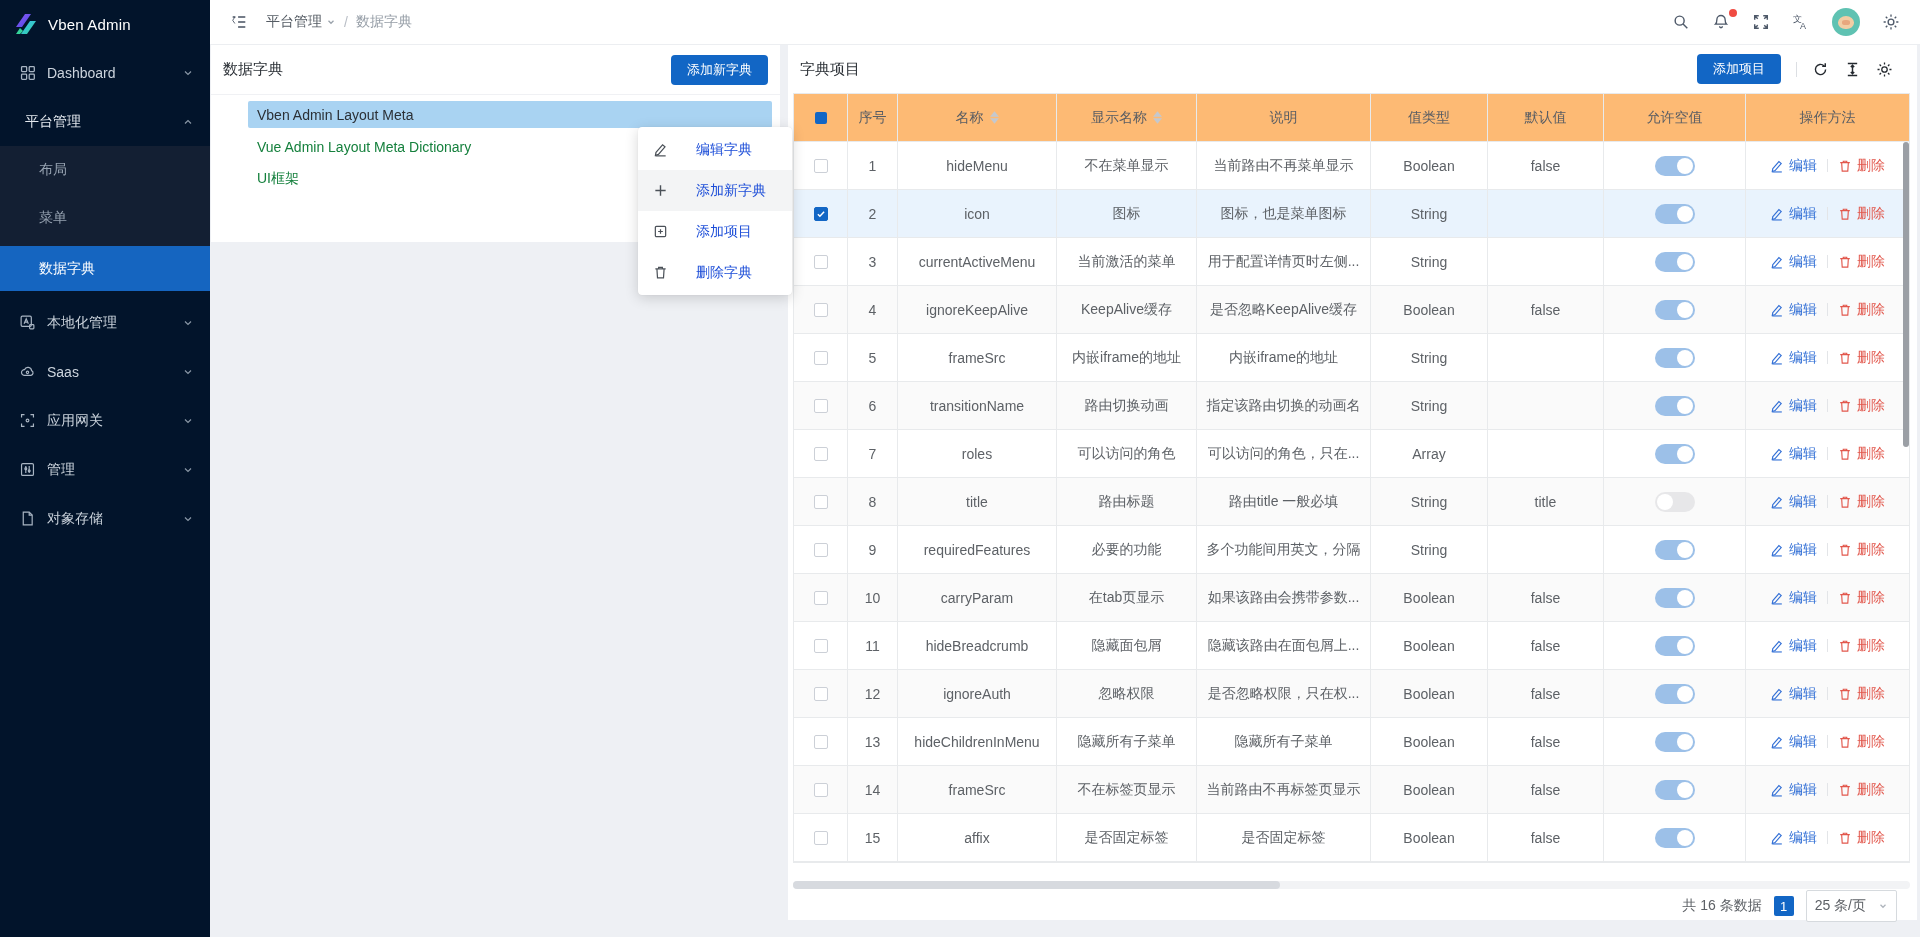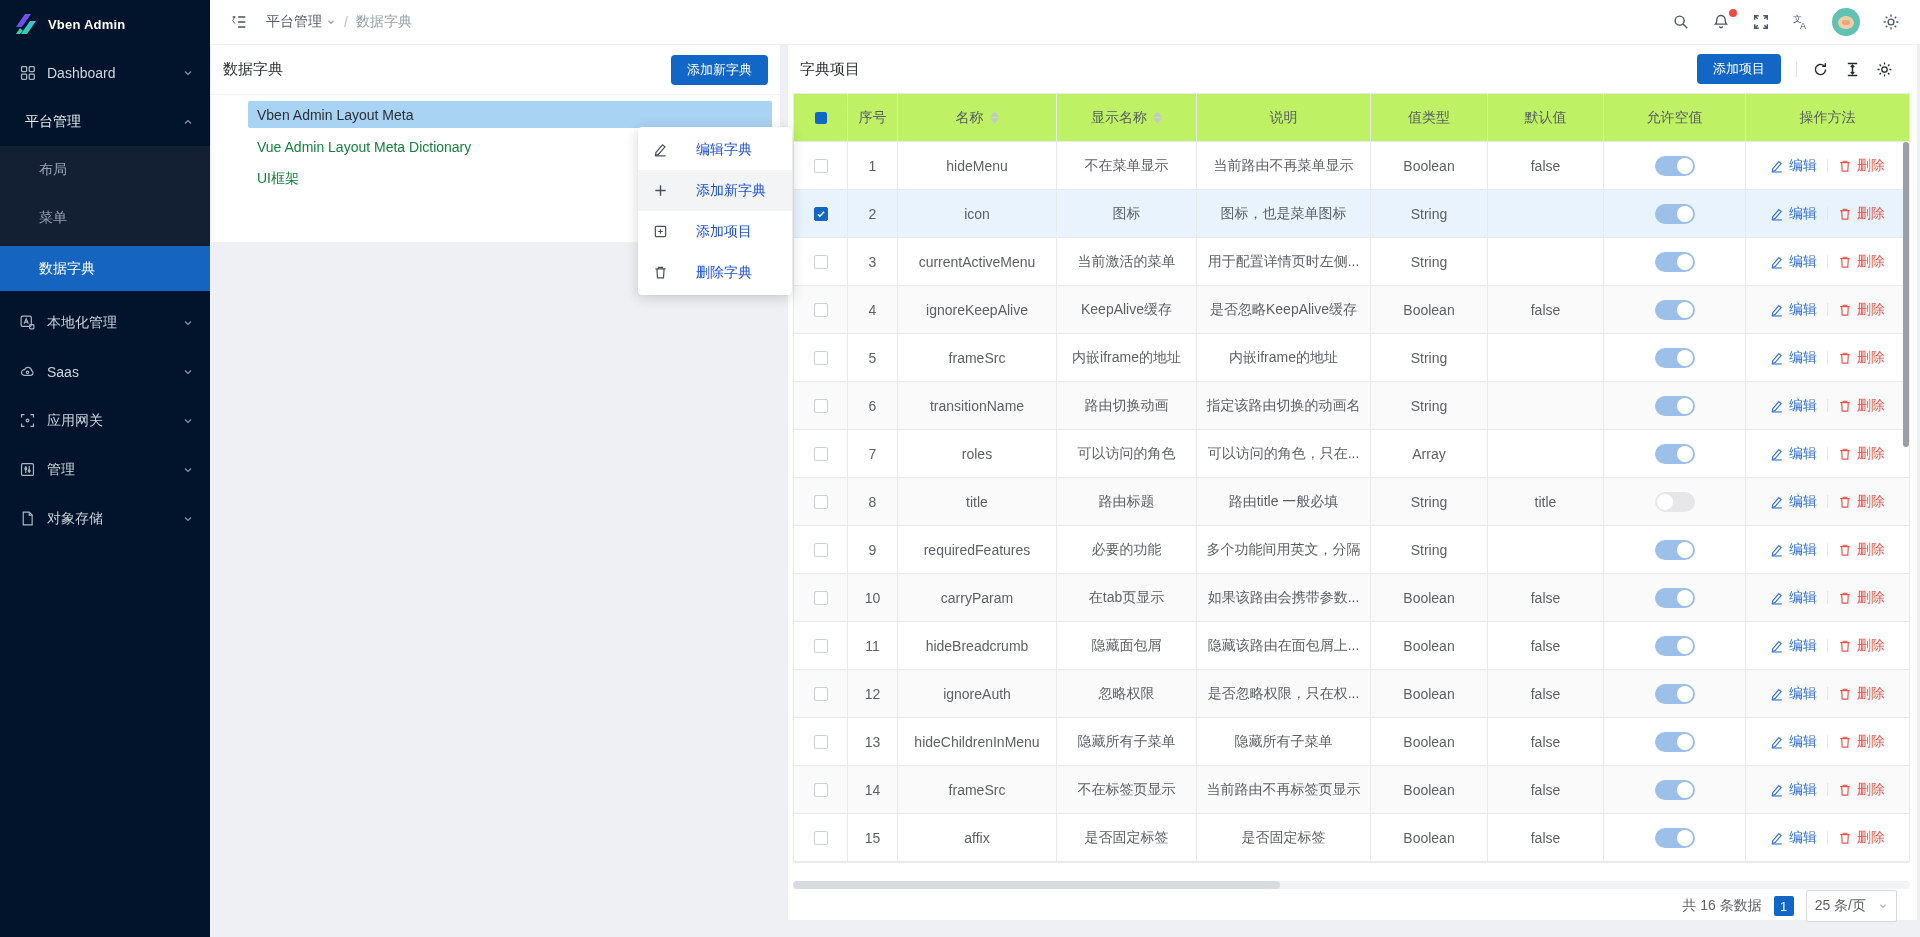--- a/index.html
+++ b/index.html
@@ -3,21 +3,21 @@
 <meta charset="utf-8">
 <style>
   *{box-sizing:border-box;margin:0;padding:0}
   html,body{width:1920px;height:937px}
   body{font-family:"Liberation Sans","DejaVu Sans",sans-serif;background:#eef0f4;position:relative;overflow:hidden;font-size:14px}
   svg{display:block}
 
   
   .sidebar{position:absolute;left:0;top:0;width:210px;height:937px;background:#02142b;z-index:5}
   .logo{height:48px;display:flex;align-items:center;gap:9px;padding-left:13px}
-  .logo-text{color:#fff;font-weight:bold;font-size:13px;letter-spacing:.2px}
+  .logo-text{color:#fff;font-weight:normal;font-size:15px;letter-spacing:.2px}
   .nav-item{height:49px;display:flex;align-items:center;padding:0 16px 0 19px;color:#ccd4dd;cursor:pointer}
   .nav-item .nicon{width:17px;height:17px;margin-right:11px;color:#a9b5c3;flex:0 0 auto}
   .nav-item .chev{margin-left:auto;color:#8a97a6;width:12px;height:12px}
   .nav-item.noicon{padding-left:25px;color:#e3e8ee}
   .submenu{background:#131f33;margin-bottom:7px}
   .sub-item{height:48px;display:flex;align-items:center;padding-left:39px;color:#96a2b1;cursor:pointer}
   .sub-item.active{background:#1565c0;color:#fff;height:45px;margin-top:4px}
 
   
   .topbar{position:absolute;left:210px;top:0;right:0;height:45px;background:#fff;border-bottom:1px solid #eceef1;display:flex;align-items:center;padding:0 20px}
@@ -52,21 +52,21 @@
 
   
   .right-panel{position:absolute;left:788px;top:45px;width:1129px;height:875px;background:#fff}
   .rp-header{height:48px;display:flex;align-items:center;padding:0 24px 0 12px}
   .toolbar{margin-left:auto;display:flex;align-items:center;gap:15px}
   .tool-sep{width:1px;height:15px;background:#dcdfe3}
   .tool-icon{width:17px;height:17px;color:#24292f;cursor:pointer}
 
   
   .table{position:absolute;left:5px;top:48px;width:1117px;border:1px solid #e8eaec}
-  .thead{display:flex;height:48px;background:#bef264;border-bottom:1px solid #e8eaec}
+  .thead{display:flex;height:48px;background:#fdba74;border-bottom:1px solid #e8eaec}
   .trow{display:flex;height:48px;border-bottom:1px solid #e8eaec;background:#fff}
   .trow:last-child{border-bottom:1px solid #e8eaec}
   .trow.stripe{background:#fafafa}
   .trow.selected{background:#e9f3fd}
   .cell{display:flex;align-items:center;justify-content:center;border-right:1px solid #e8eaec;color:#5d6166;overflow:hidden;white-space:nowrap;padding:0 4px}
   .cell:last-child{border-right:none}
   .thead .cell{color:#595d63}
   .c0{width:54px}.c1{width:50px}.c2{width:159px}.c3{width:140px}.c4{width:174px}.c5{width:117px}.c6{width:116px}.c7{width:142px}.c8{flex:1}
   .sort{display:flex;flex-direction:column;margin-left:6px;gap:1px}
   .sort svg{width:9px;height:6px;color:#c4c8ce}

